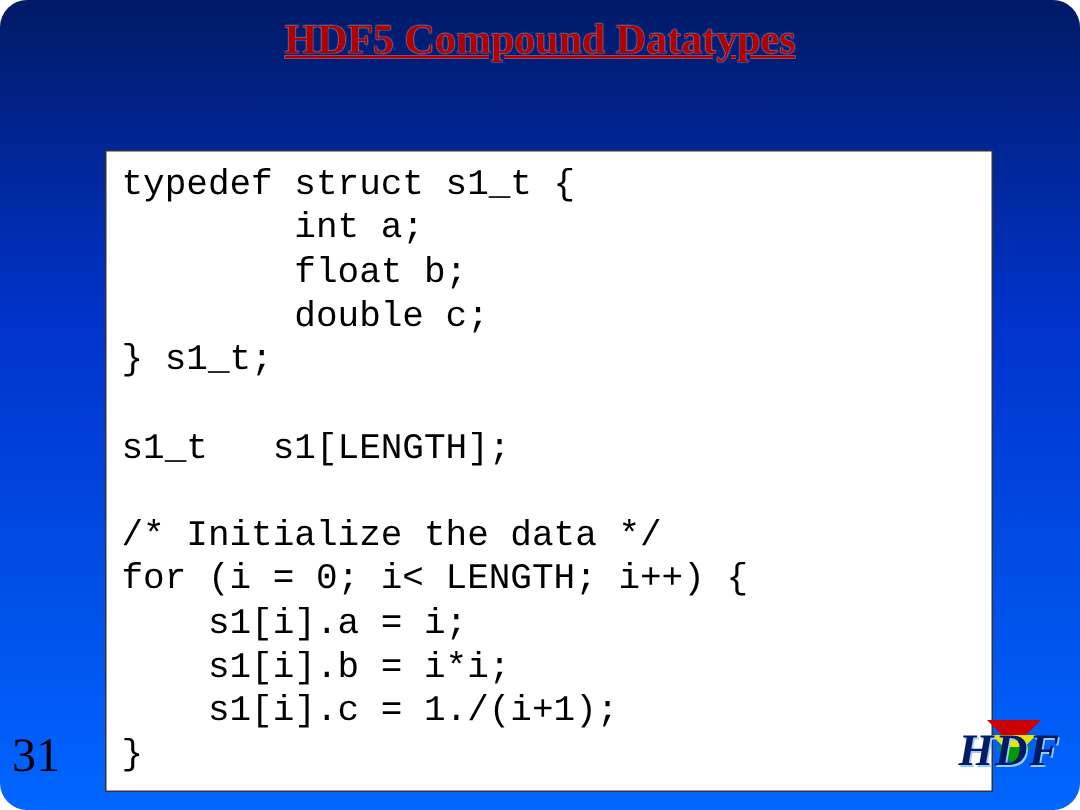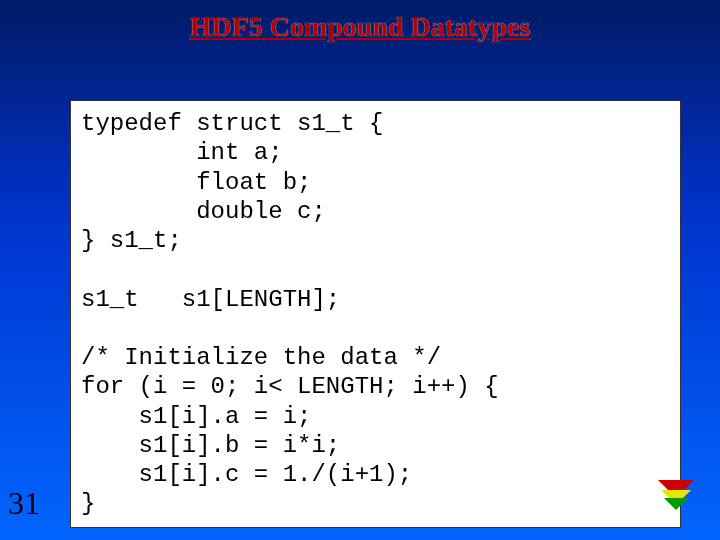--- a/index.html
+++ b/index.html
@@ -8,20 +8,21 @@
     width: 720px;
     height: 540px;
     overflow: hidden;
   }
   .slide {
     width: 720px;
     height: 540px;
     background: linear-gradient(to bottom, #001a66 0%, #0033cc 40%, #0066ff 100%);
     position: relative;
     box-sizing: border-box;
+    border-radius: 18px;
   }
   .title-area {
     text-align: center;
     padding-top: 10px;
     line-height: 1.2;
   }
   .title-line {
     font-family: "Times New Roman", Times, serif;
     font-weight: bold;
     font-size: 28px;
@@ -29,21 +30,21 @@
     text-shadow: 0 0 1px #fff;
     text-decoration: underline;
   }
   .code-box {
     position: absolute;
     left: 70px;
     top: 100px;
     width: 580px;
     background: #ffffff;
     border: 1px solid #333;
-    padding: 8px 19px 8px 10px;
+    padding: 8px 0 8px 10px;
     font-family: "Courier New", Courier, monospace;
     font-size: 24px;
     line-height: 1.22;
     white-space: pre;
     color: #000;
   }
   .slide-number {
     position: absolute;
     left: 8px;
     bottom: 18px;
@@ -119,15 +120,16 @@
     s1[i].b = i*i;
     s1[i].c = 1./(i+1);
 }</div>
 
   <div class="slide-number">31</div>
 
   <div class="hdf-logo">
     <div class="tri-top"></div>
     <div class="tri-mid"></div>
     <div class="tri-bot"></div>
+    <div class="txt">HDF</div>
   </div>
 
 </div>
 
 </body></html>

